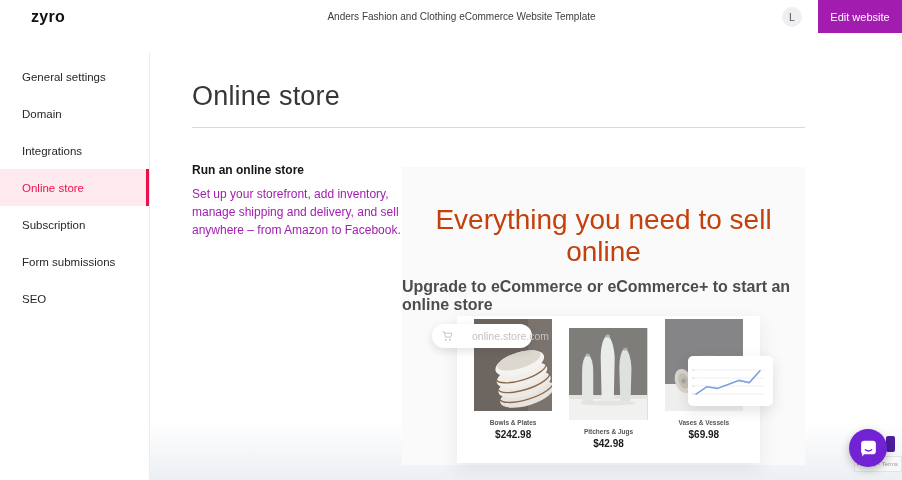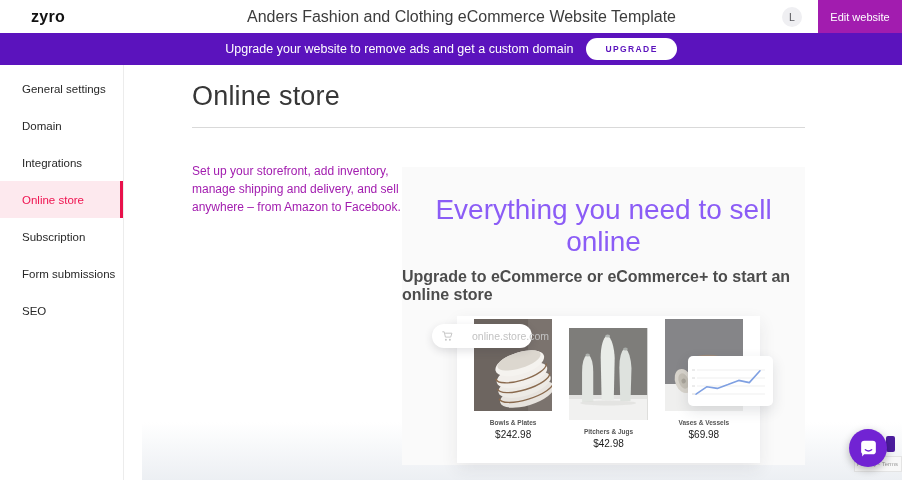--- a/index.html
+++ b/index.html
@@ -2,64 +2,64 @@
 <html><head>
 <meta charset="utf-8">
 <style>
   html,body{margin:0;padding:0;background:#e9e9e9;}
   .app{position:relative;width:902px;height:480px;background:#fff;overflow:hidden;
        font-family:"Liberation Sans",sans-serif;-webkit-font-smoothing:antialiased;}
 
   
   .topbar{position:absolute;top:0;left:0;right:0;height:33px;background:#fff;display:flex;align-items:center;z-index:7;}
   .logo{margin-left:31px;width:120px;font-size:16px;font-weight:700;color:#111;letter-spacing:.3px;cursor:pointer;}
-  .topbar-title{flex:1;text-align:center;font-size:16px;color:#3c3c3c;}
+  .topbar-title{flex:1;text-align:center;font-size:10px;color:#3c3c3c;}
   .avatar{width:20px;height:20px;border-radius:50%;background:#efeff2;display:flex;align-items:center;
           justify-content:center;font-size:10.5px;color:#57575c;margin:0 16px 0 10px;cursor:pointer;}
   .edit-btn{width:84px;height:33px;background:#a21caf;color:#fff;font-size:11px;border:none;cursor:pointer;
             display:flex;align-items:center;justify-content:center;font-family:inherit;}
 
   
   .banner{position:absolute;top:33px;left:0;right:0;height:32px;background:#5b13bd;display:flex;
           align-items:center;justify-content:center;gap:13px;z-index:6;}
   .banner-text{color:#fff;font-size:12.5px;}
   .banner-btn{background:#fff;color:#5b13bd;font-size:8.5px;font-weight:700;letter-spacing:1.4px;height:22px;
               padding:0 19px;border-radius:11px;border:none;cursor:pointer;font-family:inherit;}
 
   
-  .sidebar{position:absolute;top:65px;left:0;width:124px;bottom:0;background:#fff;border-right:1px solid #ececec;
+  .sidebar{position:absolute;top:53px;left:0;width:150px;bottom:0;background:#fff;border-right:1px solid #ececec;
            box-sizing:border-box;padding-top:5px;z-index:5;}
   .side-item{height:37px;display:flex;align-items:center;padding-left:22px;font-size:11.5px;color:#282828;cursor:pointer;}
   .side-item.active{background:#fde9ee;color:#ef1350;border-right:3px solid #e8114b;}
 
   
   .main{position:absolute;top:65px;left:142px;right:0;bottom:0;background:#fff;}
   .bottom-fade{position:absolute;left:0;right:0;bottom:0;height:58px;z-index:1;
                background:linear-gradient(to bottom,rgba(235,238,243,0),#eceff3);}
   .page-title{position:absolute;left:50px;top:16px;margin:0;font-size:27px;font-weight:400;color:#373737;letter-spacing:.2px;}
   .divider{position:absolute;left:50px;top:62px;width:613px;height:1px;background:#d9d9d9;}
   .run-block{position:absolute;left:50px;top:98px;width:225px;}
   .run-heading{font-size:12px;font-weight:700;color:#161616;margin:0 0 9px;}
   .run-desc{font-size:12px;color:#a21caf;line-height:1.48;margin:0;}
 
   
   .card{position:absolute;left:260px;top:102px;width:403px;height:298px;background:#fafafa;z-index:2;}
-  .card-title{margin:27px 0 0;text-align:center;font-size:28px;font-weight:400;color:#8b5cf6;}
+  .card-title{margin:37px 0 0;text-align:center;font-size:28px;font-weight:400;color:#c2410c;}
   .card-sub{margin:10px 0 0;font-size:16px;font-weight:700;color:#4c4c4c;}
   .cta{display:block;margin:21px auto 0;height:27px;padding:0 23px;border-radius:14px;background:#6517cd;color:#fff;
        font-size:8.5px;font-weight:700;letter-spacing:1.5px;border:none;cursor:pointer;font-family:inherit;}
 
   
   .showcase{position:absolute;left:55px;top:149px;width:303px;height:147px;background:#fff;box-sizing:border-box;
             box-shadow:0 6px 16px rgba(40,45,60,.09);display:flex;gap:8px;padding:3px 17px 0;z-index:3;}
   .product{flex:1;display:flex;flex-direction:column;min-width:0;}
   .pimg{height:92px;overflow:hidden;}
   .pimg svg{display:block;width:100%;height:92px;}
   .pname{margin-top:8px;text-align:center;font-size:6.5px;font-weight:700;color:#555;white-space:nowrap;}
-  .pprice{margin-top:3px;text-align:center;font-size:10px;font-weight:400;color:#1b1b1b;}
+  .pprice{margin-top:3px;text-align:center;font-size:10px;font-weight:700;color:#1b1b1b;}
 
   .url-pill{position:absolute;left:30px;top:157px;width:100px;height:24px;background:#fff;border-radius:12px;
             box-shadow:0 3px 9px rgba(40,45,60,.14);display:flex;align-items:center;gap:19px;padding:0 9px;
             box-sizing:border-box;z-index:4;}
   .url-text{font-size:10.5px;color:#c2c2c2;white-space:nowrap;}
 
   .chart-card{position:absolute;left:286px;top:189px;width:85px;height:50px;background:#fff;border-radius:5px;
               box-shadow:0 5px 14px rgba(40,45,60,.13);z-index:4;}
   .chart-card svg{display:block;width:85px;height:50px;}
 
@@ -77,41 +77,38 @@
 
 <div class="app">
 
   <header class="topbar">
     <div class="logo">zyro</div>
     <div class="topbar-title">Anders Fashion and Clothing eCommerce Website Template</div>
     <div class="avatar">L</div>
     <button class="edit-btn">Edit website</button>
   </header>
 
-  <div class="banner">
-    <span class="banner-text">Upgrade your website to remove ads and get a custom domain</span>
-    <button class="banner-btn">UPGRADE</button>
-  </div>
 
   <nav class="sidebar">
     <div class="side-item">General settings</div>
     <div class="side-item">Domain</div>
     <div class="side-item">Integrations</div>
     <div class="side-item active">Online store</div>
     <div class="side-item">Subscription</div>
     <div class="side-item">Form submissions</div>
     <div class="side-item">SEO</div>
   </nav>
 
   <main class="main">
     <div class="bottom-fade"></div>
     <h1 class="page-title">Online store</h1>
     <div class="divider"></div>
 
     <div class="run-block">
+      <h3 class="run-heading">Run an online store</h3>
       <p class="run-desc">Set up your storefront, add inventory, manage shipping and delivery, and sell anywhere – from Amazon to Facebook.</p>
     </div>
 
     <section class="card">
       <h2 class="card-title">Everything you need to sell online</h2>
       <p class="card-sub">Upgrade to eCommerce or eCommerce+ to start an online store</p>
       <button class="cta">UPGRADE WEBSITE</button>
 
       <div class="showcase">
 

